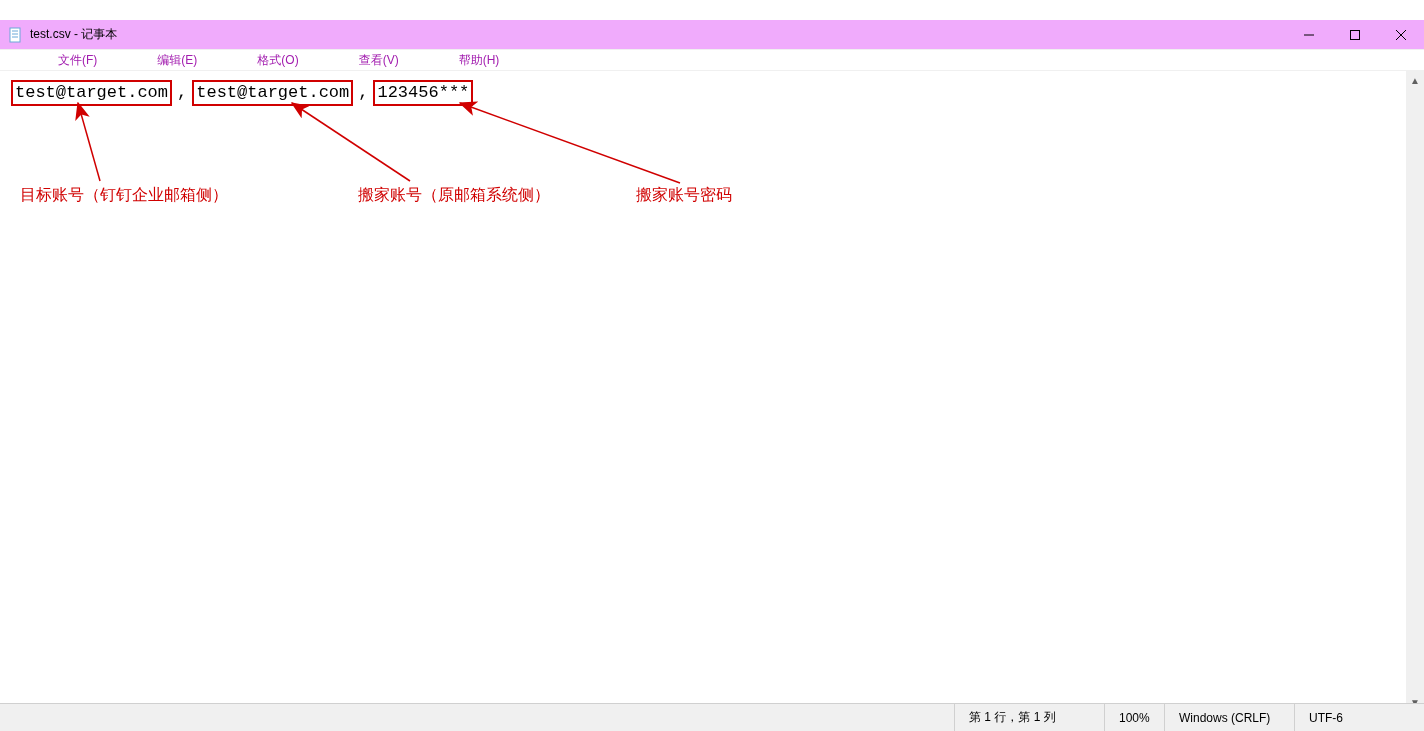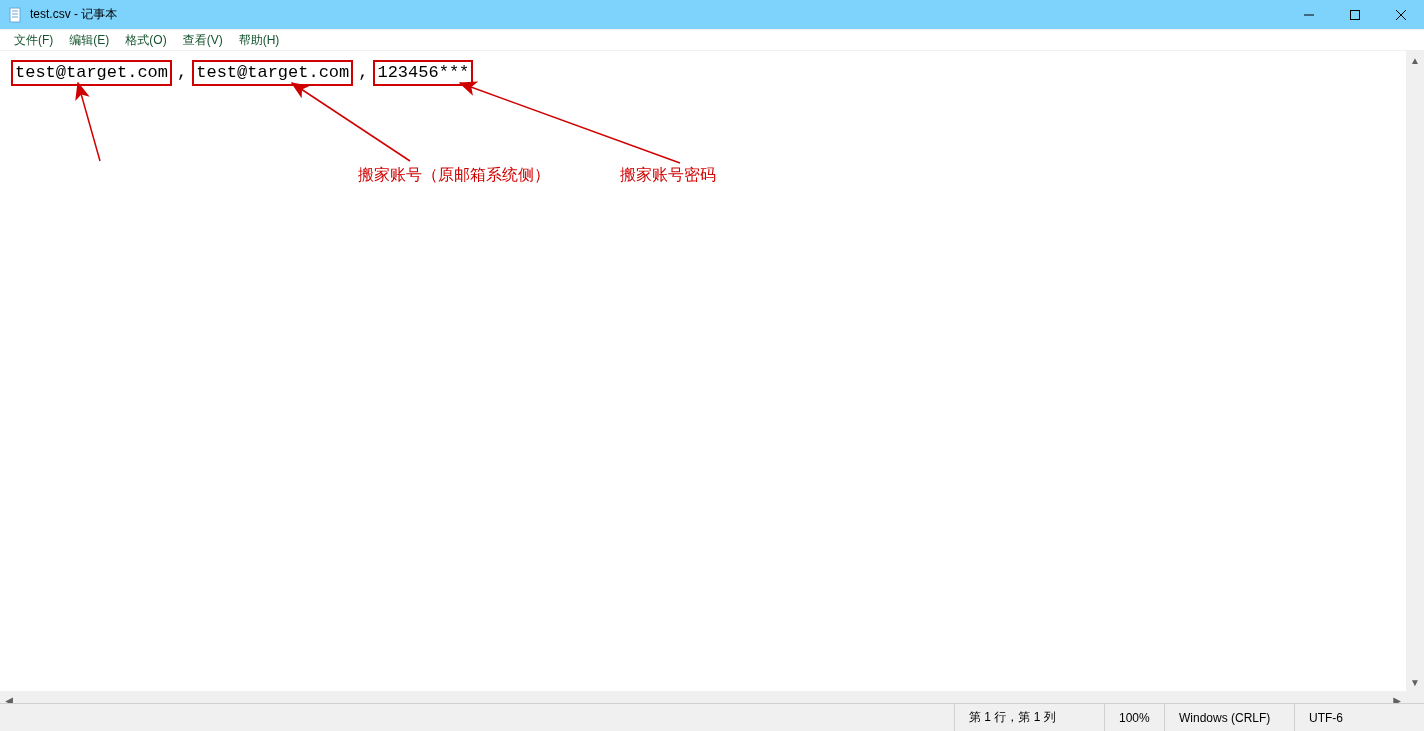--- a/index.html
+++ b/index.html
@@ -9,23 +9,24 @@
       background: #fff;
       width: 1424px;
       height: 731px;
       overflow: hidden;
       position: relative;
     }
     .titlebar {
       height: 30px;
       display: flex;
       align-items: center;
-      background: #7dd3fc;
+      background: #f0abfc;
       border-bottom: 1px solid #f0f0f0;
       position: relative;
+      margin-top: 20px;
     }
     .titlebar-icon {
       width: 16px;
       height: 16px;
       margin-left: 8px;
       margin-right: 6px;
       display: inline-flex;
       align-items: center;
       justify-content: center;
     }
@@ -52,22 +53,23 @@
     .menubar {
       height: 21px;
       display: flex;
       align-items: center;
       padding-left: 6px;
       border-bottom: 1px solid #f0f0f0;
       font-size: 12px;
     }
     .menu-item {
       padding: 2px 8px;
-      color: #14532d;
+      color: #a21caf;
       cursor: default;
+      margin-left: 44px;
     }
     .editor-wrap {
       position: relative;
       width: 100%;
       height: calc(731px - 30px - 21px - 22px);
       overflow: hidden;
     }
     .editor {
       position: absolute;
       left: 0; top: 0; right: 18px; bottom: 18px;
@@ -197,22 +199,23 @@
       </marker>
     </defs>
 
     <line x1="100" y1="110" x2="78" y2="32" stroke="#d00000" stroke-width="1.5" marker-end="url(#arrowhead)"></line>
 
     <line x1="410" y1="110" x2="292" y2="32" stroke="#d00000" stroke-width="1.5" marker-end="url(#arrowhead)"></line>
 
     <line x1="680" y1="112" x2="460" y2="32" stroke="#d00000" stroke-width="1.5" marker-end="url(#arrowhead)"></line>
   </svg>
 
+  <div class="annotation" style="left:20px; top:114px;">目标账号（钉钉企业邮箱侧）</div>
   <div class="annotation" style="left:358px; top:114px;text-align:center;">搬家账号（原邮箱系统侧）</div>
-  <div class="annotation" style="left:620px; top:114px;">搬家账号密码</div>
+  <div class="annotation" style="left:636px; top:114px;">搬家账号密码</div>
 
   <div class="v-scroll">
     <div class="arrow up">▲</div>
     <div class="arrow down">▼</div>
   </div>
   <div class="h-scroll">
     <div class="arrow left">◀</div>
     <div class="arrow right">▶</div>
   </div>
   <div class="scroll-corner"></div>

